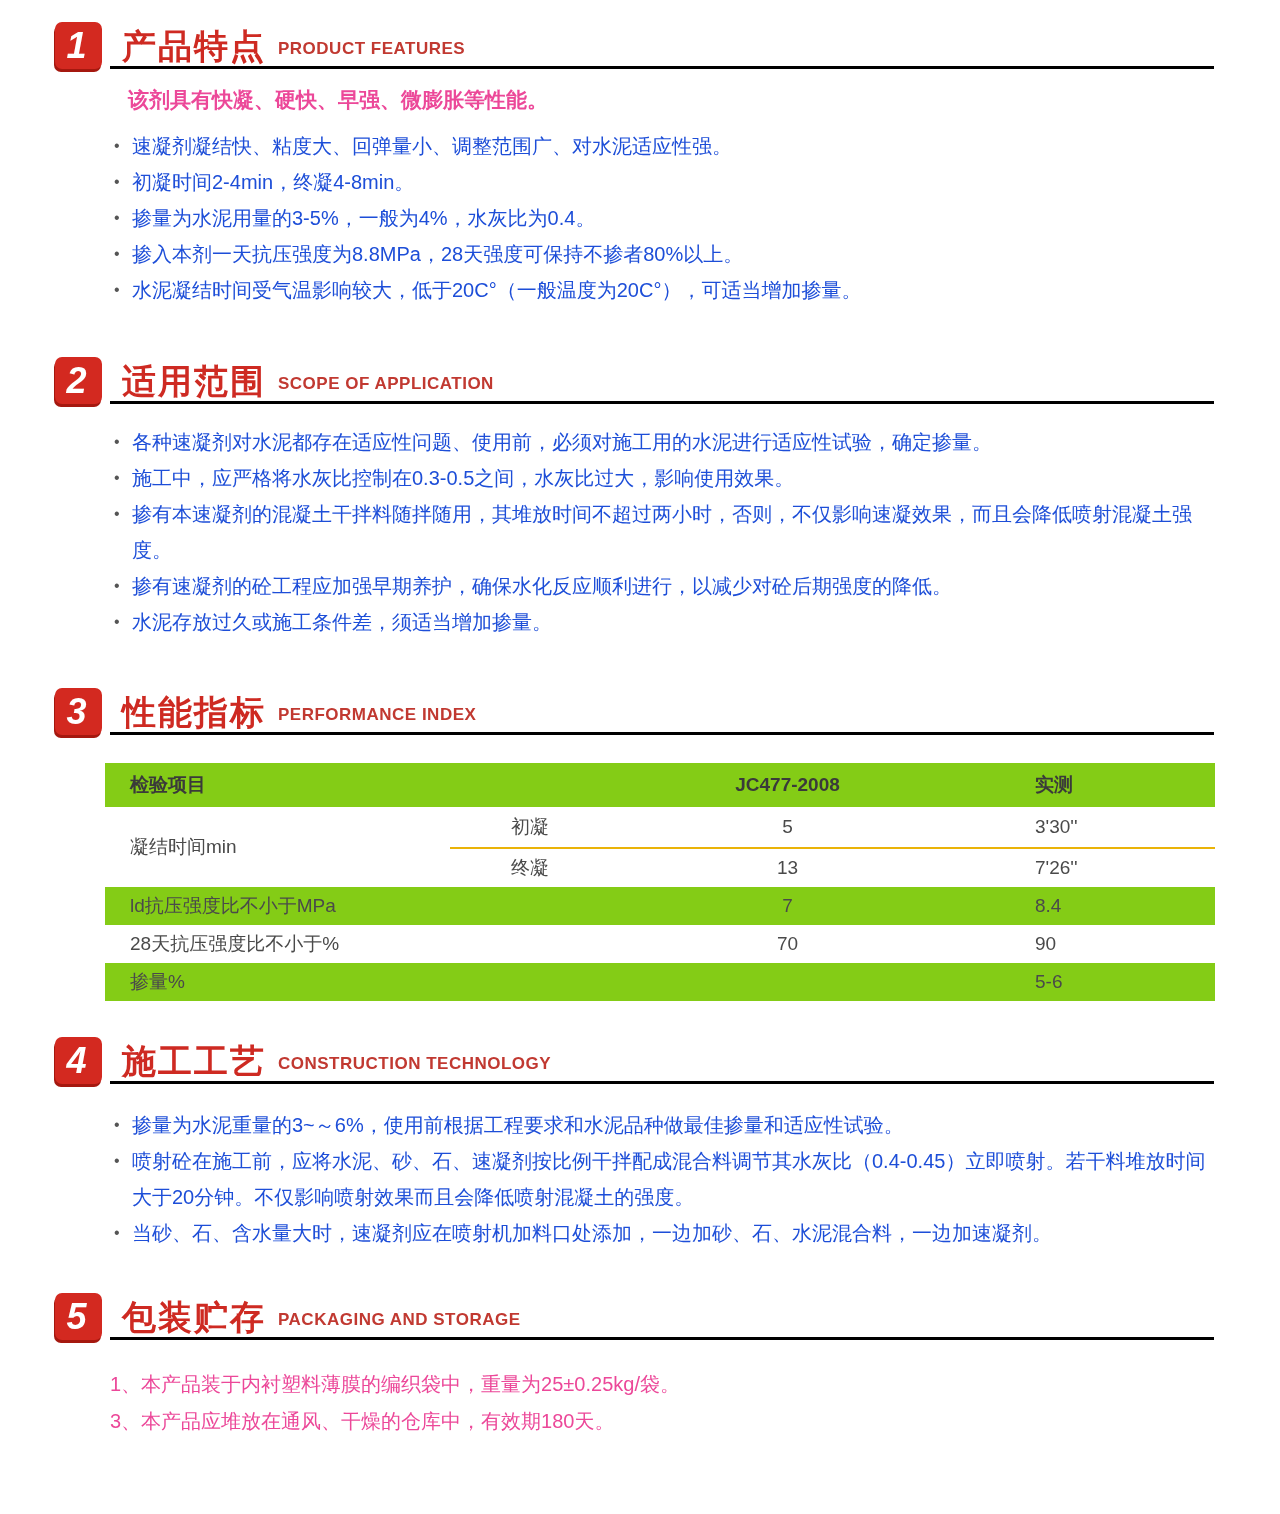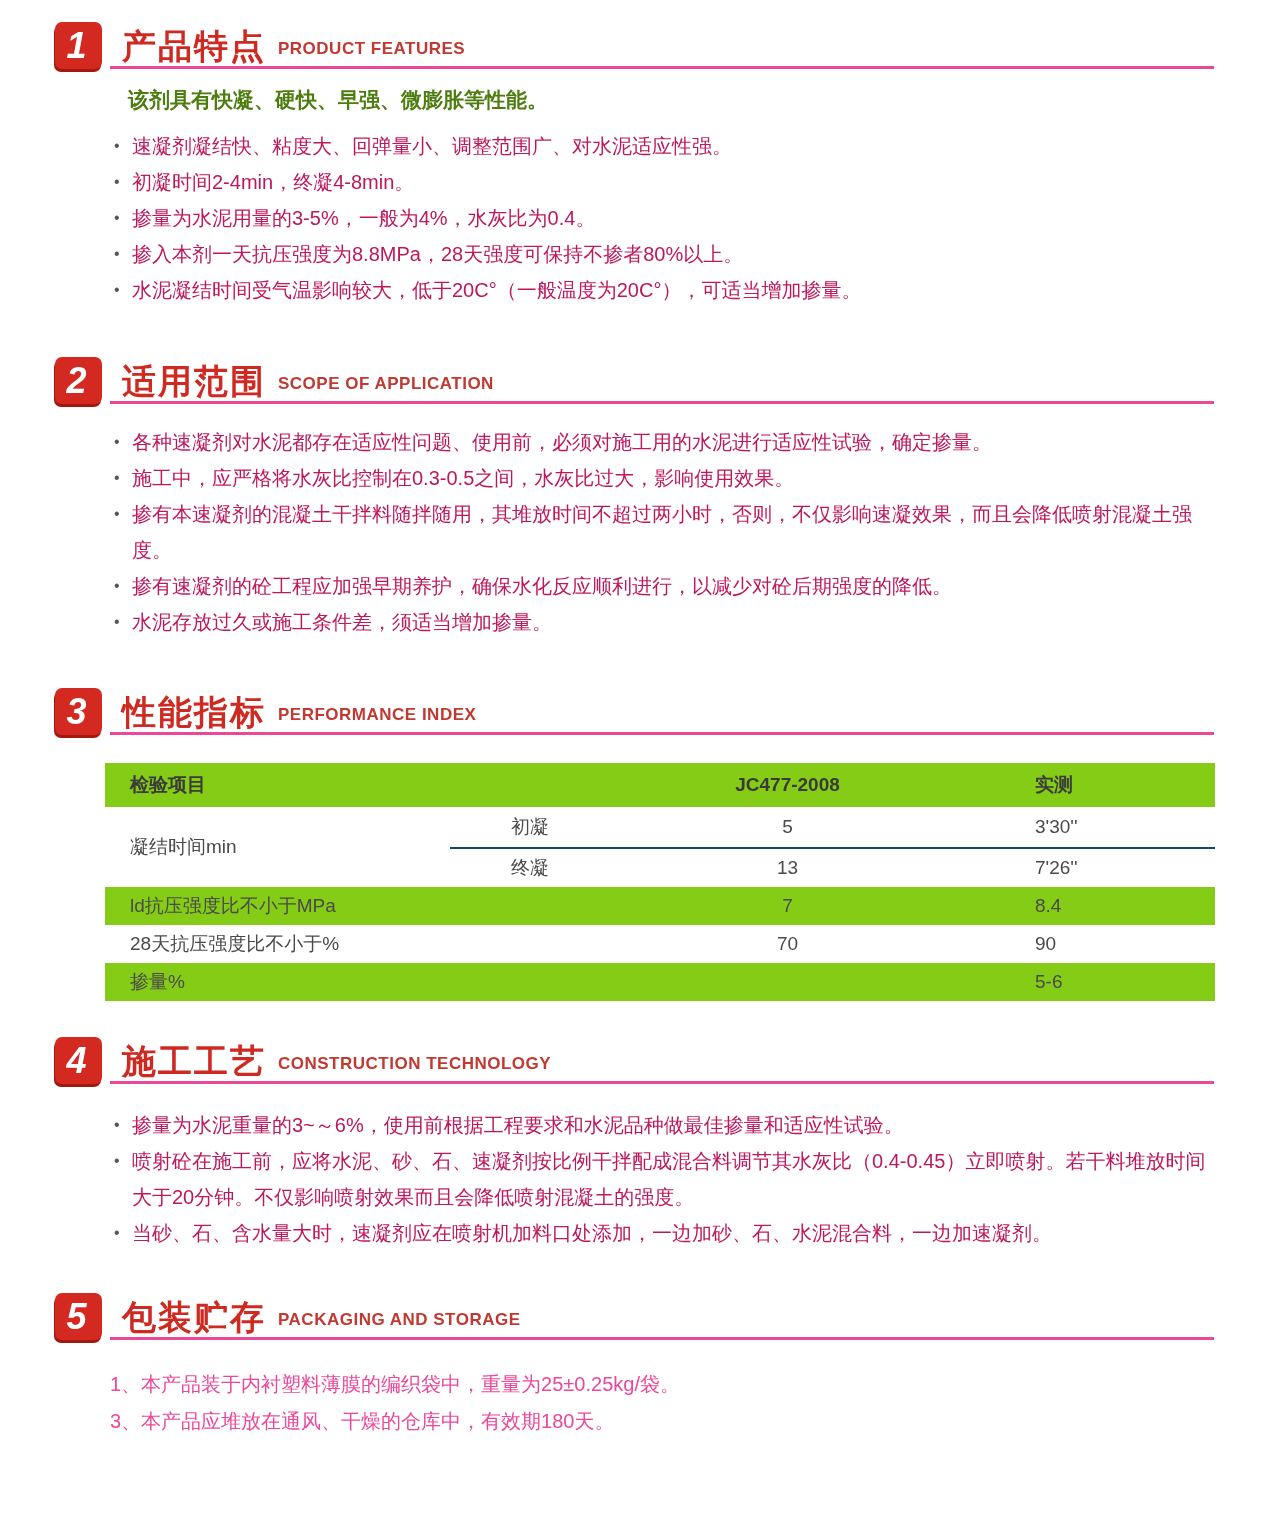--- a/index.html
+++ b/index.html
@@ -17,32 +17,32 @@
   .sec-head { display:flex; align-items:flex-end; }
   .badge {
     flex:none; width:47px; height:47px;
     background:#d32920; border-radius:7px;
     color:#fff; font-size:36px; font-weight:bold; font-style:italic;
     display:flex; align-items:center; justify-content:center;
     box-shadow:-1px 3px 0 #a5180f;
     padding-right:4px;
   }
   .head-rule {
-    flex:1; margin-left:8px; border-bottom:3px solid #ec4899;
+    flex:1; margin-left:8px; border-bottom:3px solid #000000;
     display:flex; align-items:flex-end; padding:0 0 1px 12px;
   }
   .t-cn { color:#ce2a22; font-size:34px; font-weight:bold; line-height:1.05; letter-spacing:2px; }
   .t-en { color:#c13931; font-size:17px; font-weight:bold; margin-left:12px; padding-bottom:6px; letter-spacing:.5px; white-space:nowrap; }
 
   
-  .intro { margin:17px 0 0 73px; font-size:21px; font-weight:bold; color:#4d7c0f; }
+  .intro { margin:17px 0 0 73px; font-size:21px; font-weight:bold; color:#ec4899; }
   ul.blts { list-style:none; margin:14px 0 0 57px; }
   ul.blts li {
     position:relative; padding-left:20px;
-    font-size:20px; line-height:36px; color:#be185d;
+    font-size:20px; line-height:36px; color:#1d4ed8;
   }
   ul.blts li::before {
     content:"•"; position:absolute; left:2px; top:0;
     font-size:16px; color:#555;
   }
   ol.nums { list-style:none; margin:26px 0 0 55px; }
   ol.nums li { font-size:20px; line-height:37px; color:#ec4899; }
 
   
   .sec2 { margin-top:49px; }
@@ -61,21 +61,21 @@
     font-size:19px;
   }
   .ptable > div { display:flex; align-items:center; }
   .gray { background:#84cc16; }
   .c-item { grid-column:1 / 3; padding-left:25px; }
   .c-sub  { justify-content:center; }
   .c-std  { justify-content:center; }
   .c-meas { padding-left:70px; }
   .hdr { font-weight:bold; color:#3a3a3a; }
   .lbl-span { grid-row:2 / 4; grid-column:1; padding-left:25px; }
-  .tdiv { border-top:2px solid #0c4a6e; }
+  .tdiv { border-top:2px solid #eab308; }
 </style>
 </head>
 <body>
 
 <div class="page">
 
   <section class="sec1">
     <div class="sec-head">
       <div class="badge">1</div>
       <div class="head-rule">

